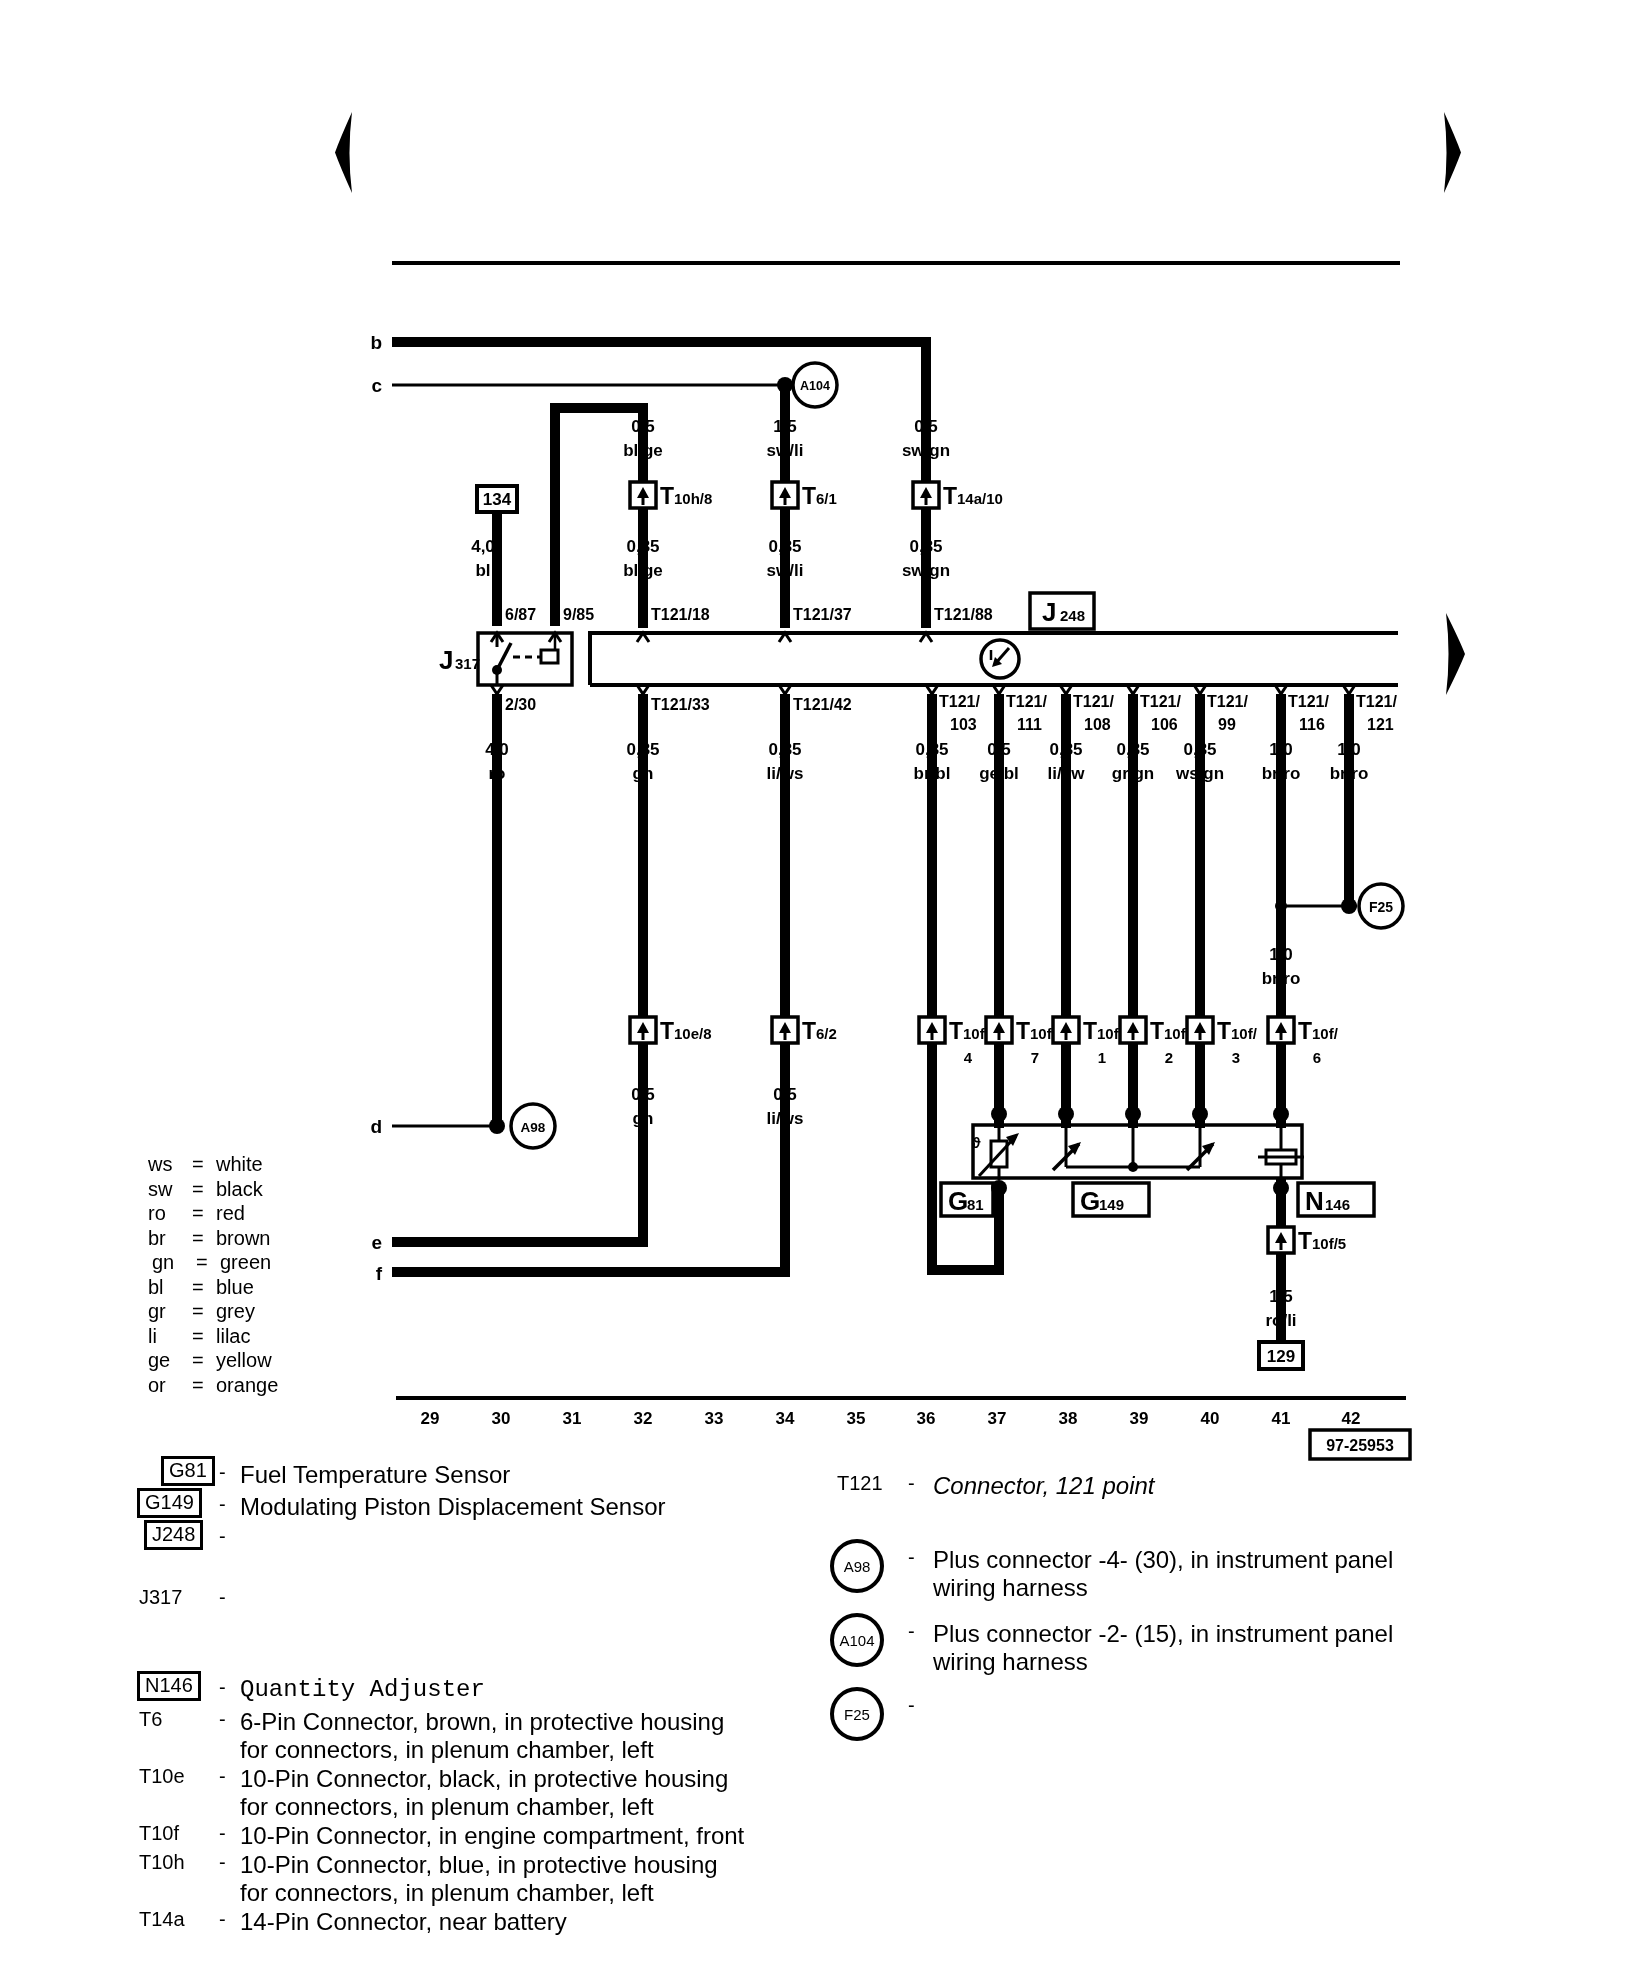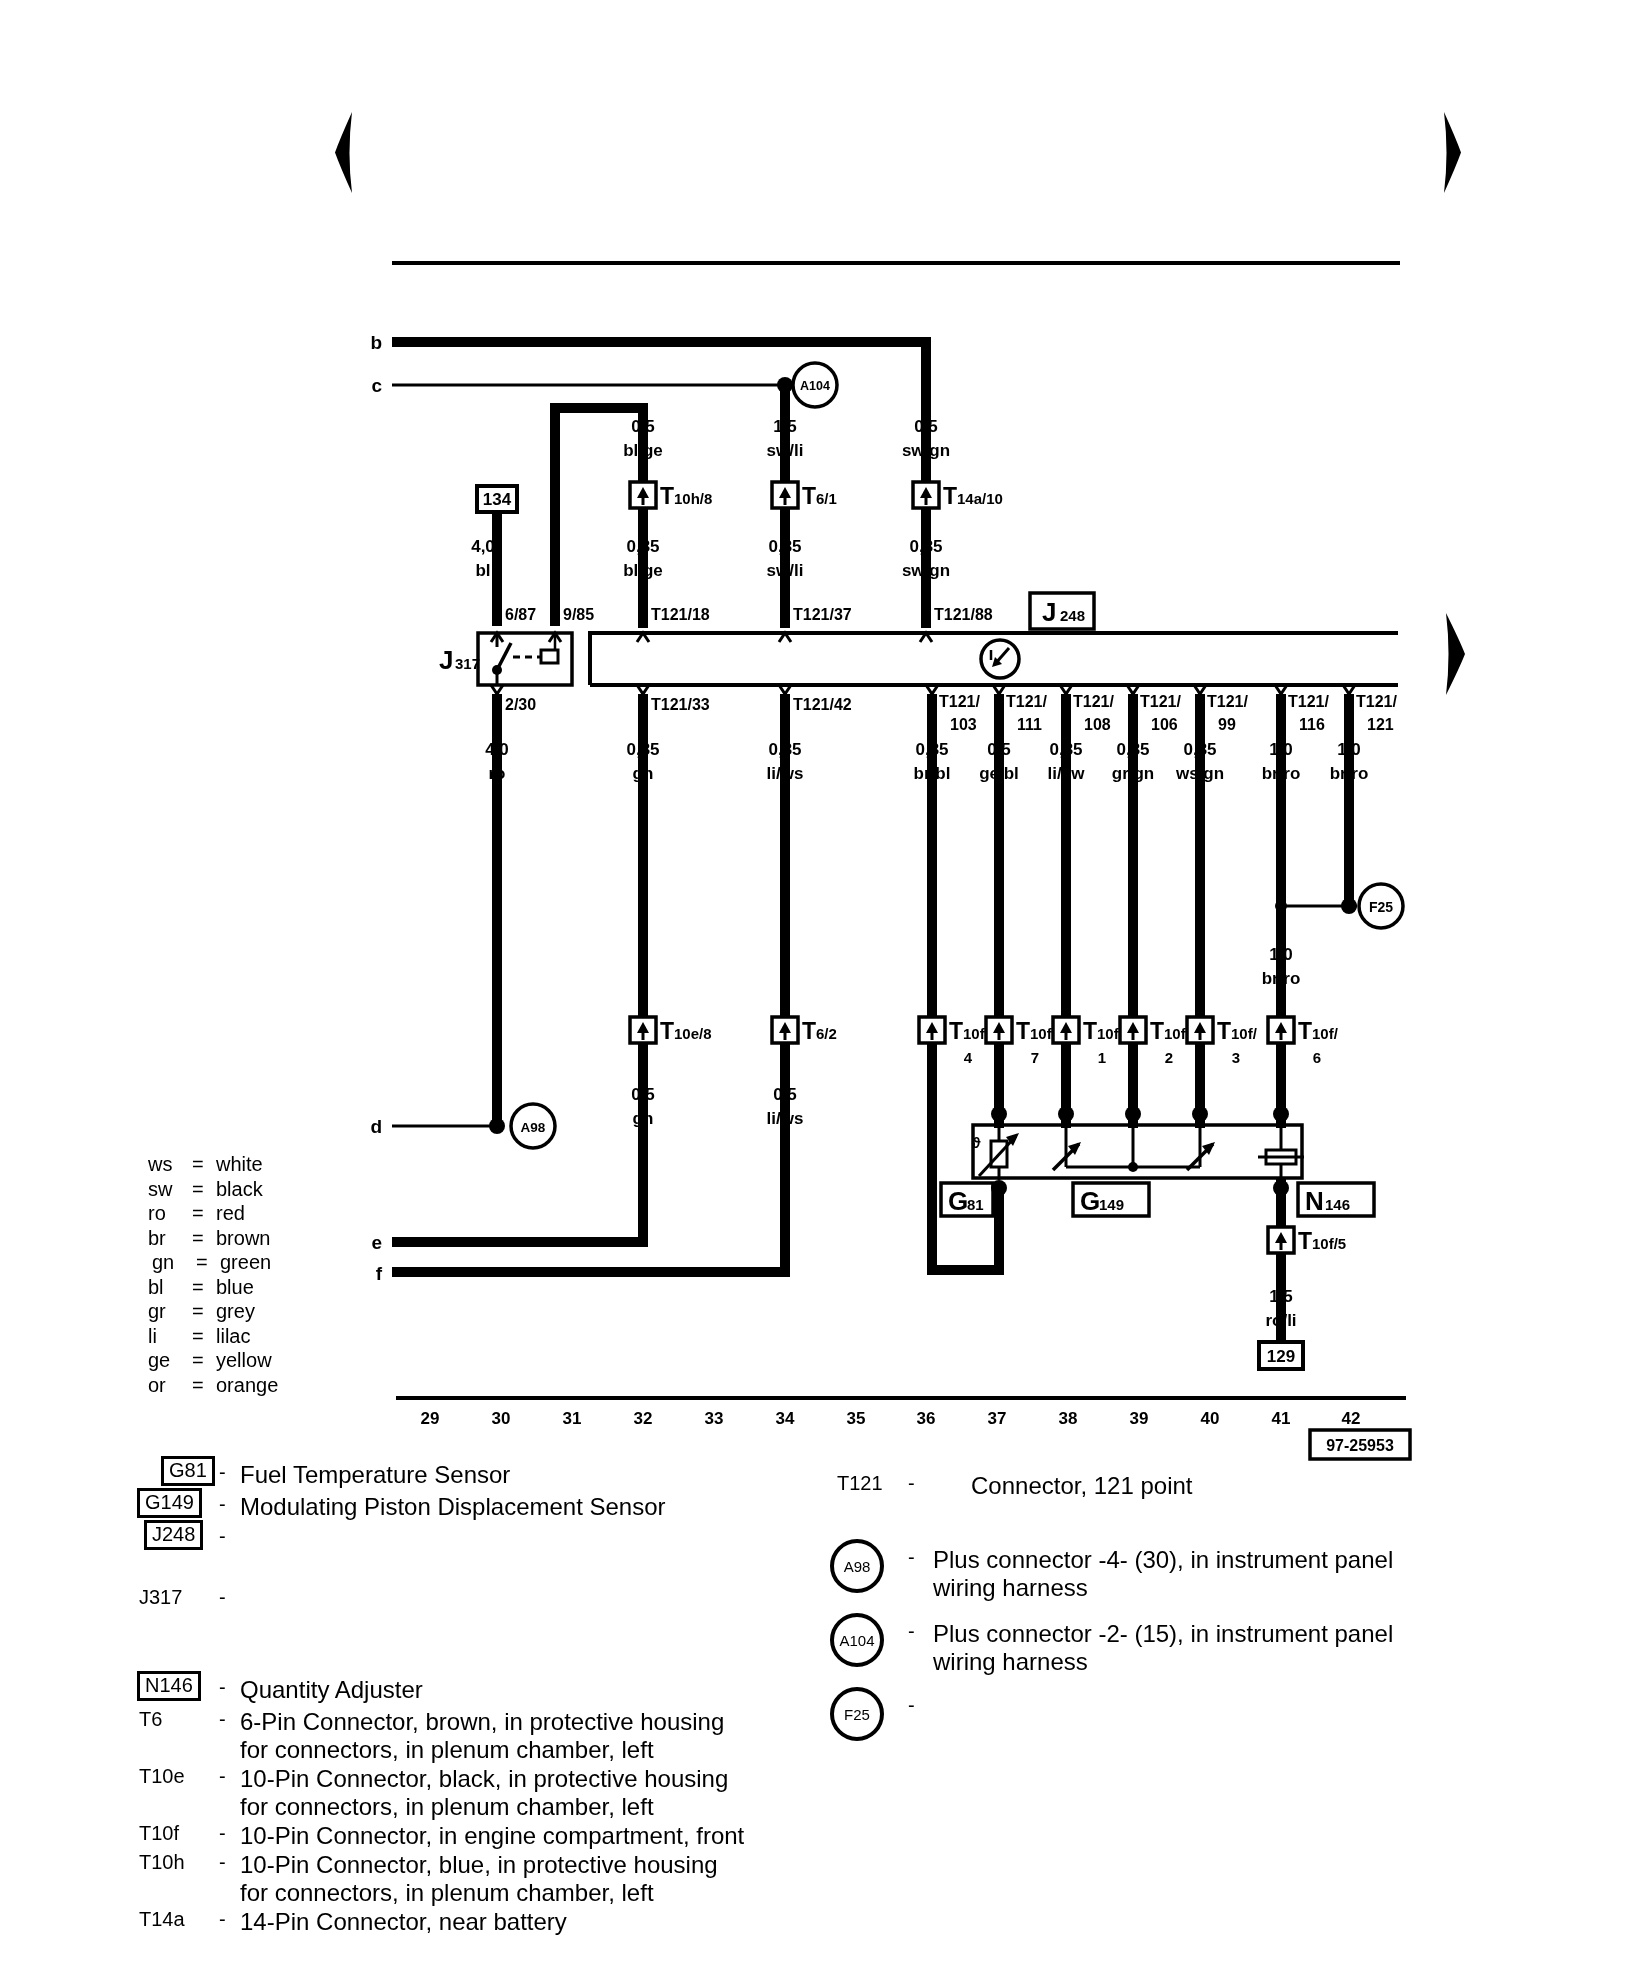--- a/index.html
+++ b/index.html
@@ -296,39 +296,39 @@
       <div class="ktext" style="left:240px;top:1461px;">Fuel Temperature Sensor</div>
       <div class="klabel" style="left:137px;top:1488px;"><span class="kbox">G149</span></div>
       <div class="kdash" style="left:219px;top:1493px;">-</div>
       <div class="ktext" style="left:240px;top:1493px;">Modulating Piston Displacement Sensor</div>
       <div class="klabel" style="left:144px;top:1520px;"><span class="kbox">J248</span></div>
       <div class="kdash" style="left:219px;top:1525px;">-</div>
       <div class="klabel" style="left:139px;top:1586px;">J317</div>
       <div class="kdash" style="left:219px;top:1586px;">-</div>
       <div class="klabel" style="left:137px;top:1671px;"><span class="kbox">N146</span></div>
       <div class="kdash" style="left:219px;top:1676px;">-</div>
-      <div class="ktext" style="left:240px;top:1676px;">Quantity Adjuster</div>
+      <div class="ktext" style="left:240px;top:1676px;font-family:Liberation Mono, monospace;">Quantity Adjuster</div>
       <div class="klabel" style="left:139px;top:1708px;">T6</div>
       <div class="kdash" style="left:219px;top:1708px;">-</div>
       <div class="ktext" style="left:240px;top:1708px;">6-Pin Connector, brown, in protective housing<br>for connectors, in plenum chamber, left</div>
       <div class="klabel" style="left:139px;top:1765px;">T10e</div>
       <div class="kdash" style="left:219px;top:1765px;">-</div>
       <div class="ktext" style="left:240px;top:1765px;">10-Pin Connector, black, in protective housing<br>for connectors, in plenum chamber, left</div>
       <div class="klabel" style="left:139px;top:1822px;">T10f</div>
       <div class="kdash" style="left:219px;top:1822px;">-</div>
       <div class="ktext" style="left:240px;top:1822px;">10-Pin Connector, in engine compartment, front</div>
       <div class="klabel" style="left:139px;top:1851px;">T10h</div>
       <div class="kdash" style="left:219px;top:1851px;">-</div>
       <div class="ktext" style="left:240px;top:1851px;">10-Pin Connector, blue, in protective housing<br>for connectors, in plenum chamber, left</div>
       <div class="klabel" style="left:139px;top:1908px;">T14a</div>
       <div class="kdash" style="left:219px;top:1908px;">-</div>
       <div class="ktext" style="left:240px;top:1908px;">14-Pin Connector, near battery</div>
       <div class="klabel" style="left:837px;top:1472px;">T121</div>
       <div class="kdash" style="left:908px;top:1472px;">-</div>
-      <div class="ktext" style="left:971px;top:1472px;">Connector, 121 point</div>
+      <div class="ktext" style="left:933px;top:1472px;font-style:italic;">Connector, 121 point</div>
       <div class="kcirc" style="left:830px;top:1539px;">A98</div>
       <div class="kdash" style="left:908px;top:1546px;">-</div>
       <div class="ktext" style="left:933px;top:1546px;">Plus connector -4- (30), in instrument panel<br>wiring harness</div>
       <div class="kcirc" style="left:830px;top:1613px;">A104</div>
       <div class="kdash" style="left:908px;top:1620px;">-</div>
       <div class="ktext" style="left:933px;top:1620px;">Plus connector -2- (15), in instrument panel<br>wiring harness</div>
       <div class="kcirc" style="left:830px;top:1687px;">F25</div>
       <div class="kdash" style="left:908px;top:1694px;">-</div>
     </div>
 </div>

